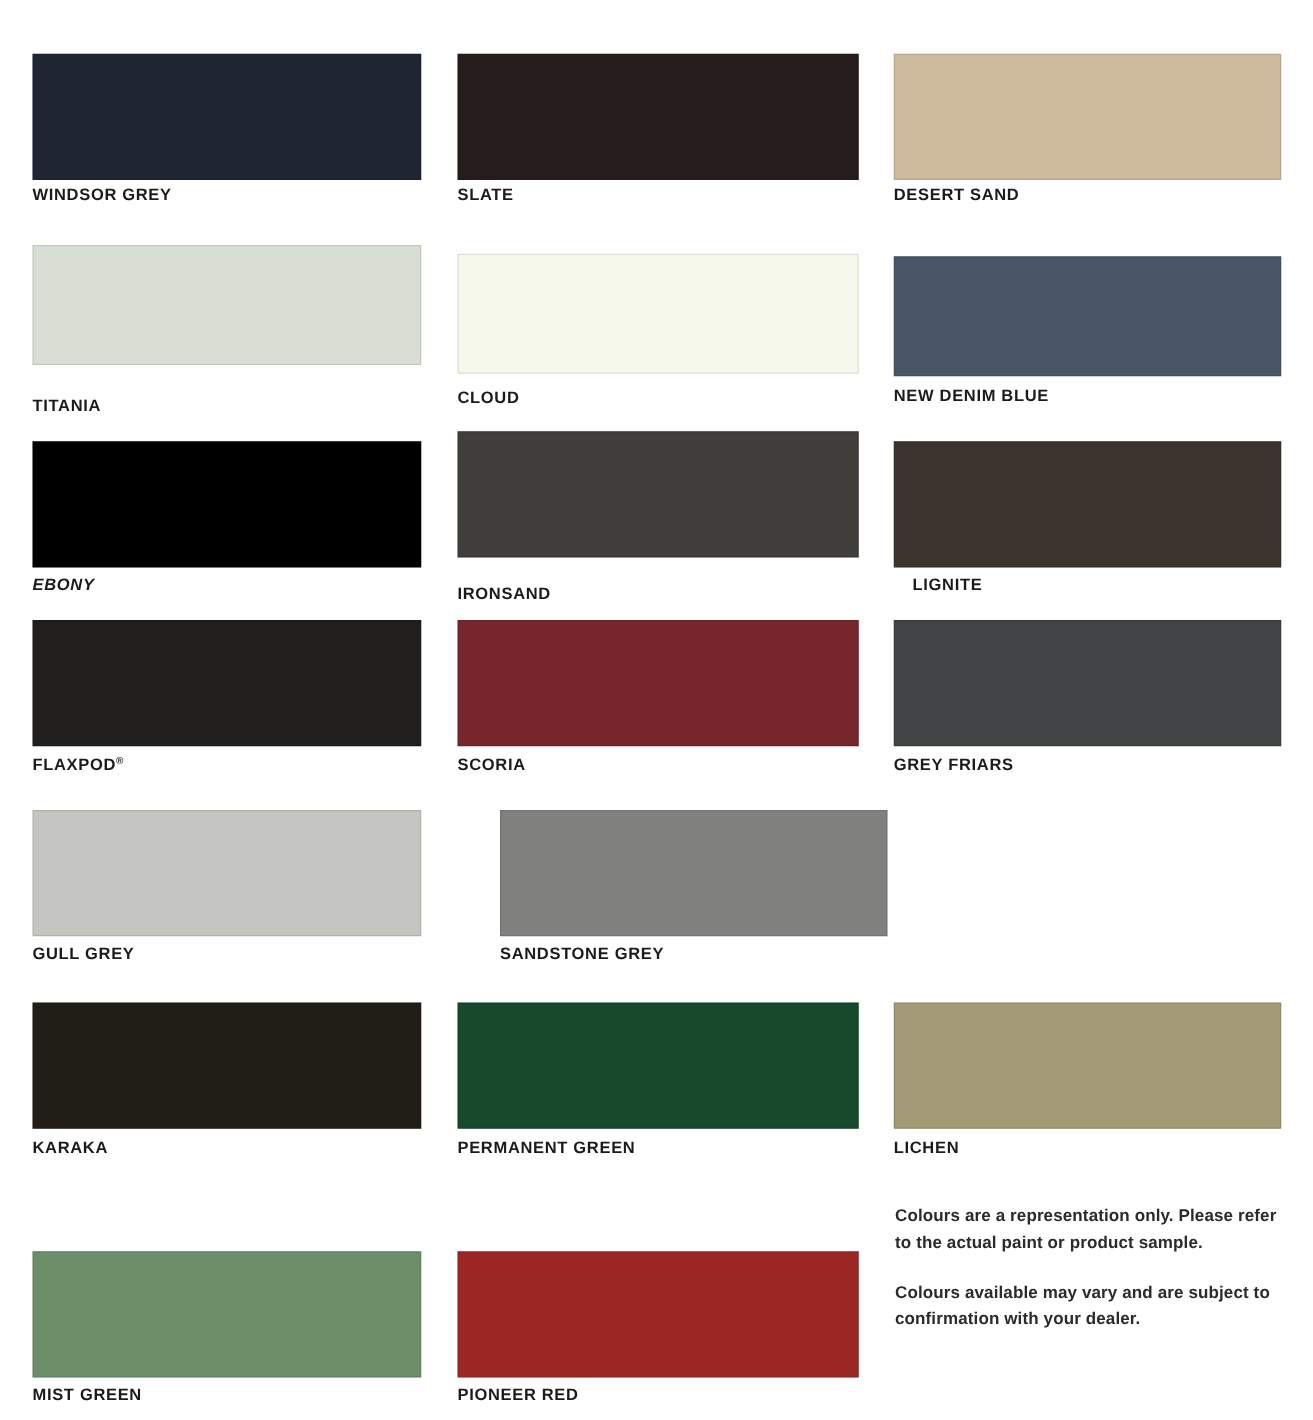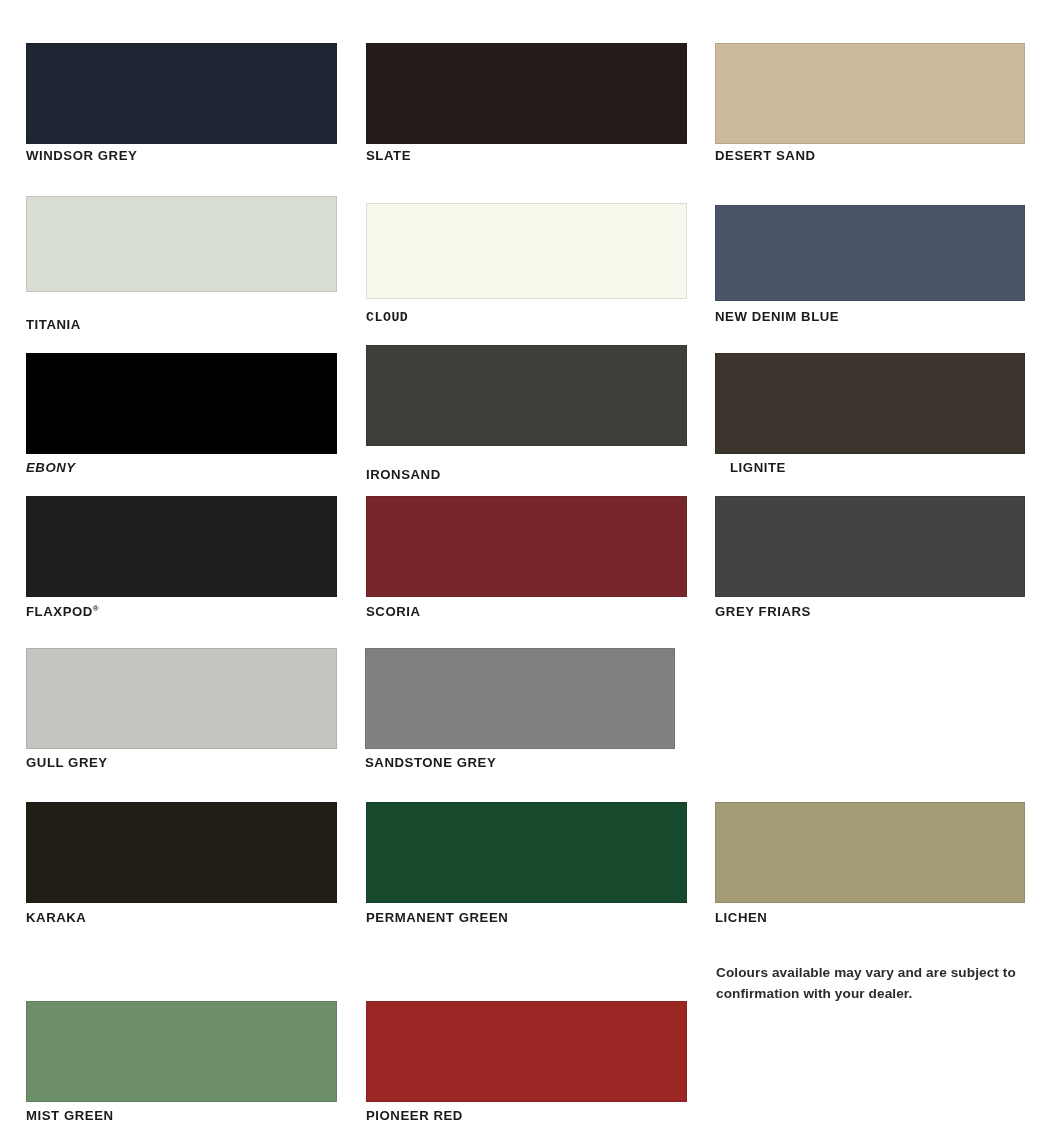--- a/index.html
+++ b/index.html
@@ -104,21 +104,21 @@
           <div class="swatch-label" style="margin-top: 5px;"><span>DESERT SAND</span></div>
         </div>
       </div>
       <div class="swatch-row" style="position: absolute; left: 0px; top: 196px;">
         <div class="swatch-cell col-0">
           <div class="swatch-chip" title="TITANIA" style="height: 96px; background: rgb(216, 222, 211);"></div>
           <div class="swatch-label" style="margin-top: 26px;"><span>TITANIA</span></div>
         </div>
         <div class="swatch-cell col-1">
           <div class="swatch-chip" title="CLOUD" style="height: 96px; background: rgb(247, 248, 236);"></div>
-          <div class="swatch-label" style="margin-top: 12px; font-family: Liberation Mono, monospace;"><span>CLOUD</span></div>
+          <div class="swatch-label" style="margin-top: 12px;"><span>CLOUD</span></div>
         </div>
         <div class="swatch-cell col-2">
           <div class="swatch-chip" title="NEW DENIM BLUE" style="height: 96px; background: rgb(74, 86, 104);"></div>
           <div class="swatch-label" style="margin-top: 9px;"><span>NEW DENIM BLUE</span></div>
         </div>
       </div>
       <div class="swatch-row" style="position: absolute; left: 0px; top: 345px;">
         <div class="swatch-cell col-0">
           <div class="swatch-chip" title="EBONY" style="height: 101px; background: rgb(0, 0, 0);"></div>
           <div class="swatch-label" style="margin-top: 7px; font-style: italic;"><span>EBONY</span></div>
@@ -139,21 +139,21 @@
         </div>
         <div class="swatch-cell col-1">
           <div class="swatch-chip" title="SCORIA" style="height: 101px; background: rgb(119, 39, 43);"></div>
           <div class="swatch-label" style="margin-top: 8px;"><span>SCORIA</span></div>
         </div>
         <div class="swatch-cell col-2">
           <div class="swatch-chip" title="GREY FRIARS" style="height: 101px; background: rgb(65, 67, 69);"></div>
           <div class="swatch-label" style="margin-top: 8px;"><span>GREY FRIARS</span></div>
         </div>
       </div>
-      <div class="swatch-row" style="position: absolute; left: 0px; top: 648px;">
+      <div class="swatch-row" style="position: absolute; left: 0px; top: 648px; gap: 35px;">
         <div class="swatch-cell col-0">
           <div class="swatch-chip" title="GULL GREY" style="height: 101px; background: rgb(197, 198, 193);"></div>
           <div class="swatch-label" style="margin-top: 7px;"><span>GULL GREY</span></div>
         </div>
         <div class="swatch-cell col-2">
           <div class="swatch-chip" title="SANDSTONE GREY" style="height: 101px; background: rgb(128, 128, 127);"></div>
           <div class="swatch-label" style="margin-top: 7px;"><span>SANDSTONE GREY</span></div>
         </div>
       </div>
       <div class="swatch-row" style="position: absolute; left: 0px; top: 802px;">
@@ -176,15 +176,16 @@
           <div class="swatch-label" style="margin-top: 7px;"><span>MIST GREEN</span></div>
         </div>
         <div class="swatch-cell col-1">
           <div class="swatch-chip" title="PIONEER RED" style="height: 101px; background: rgb(155, 39, 37);"></div>
           <div class="swatch-label" style="margin-top: 7px;"><span>PIONEER RED</span></div>
         </div>
         <div class="swatch-cell col-2"></div>
       </div>
     </div>
   <div class="disclaimer" style="left: 716px; top: 963px; position: absolute;">
+      <p>Colours are a representation only. Please refer to the actual paint or product sample.</p>
       <p>Colours available may vary and are subject to confirmation with your dealer.</p>
     </div>
 </div>
 
 </body></html>

